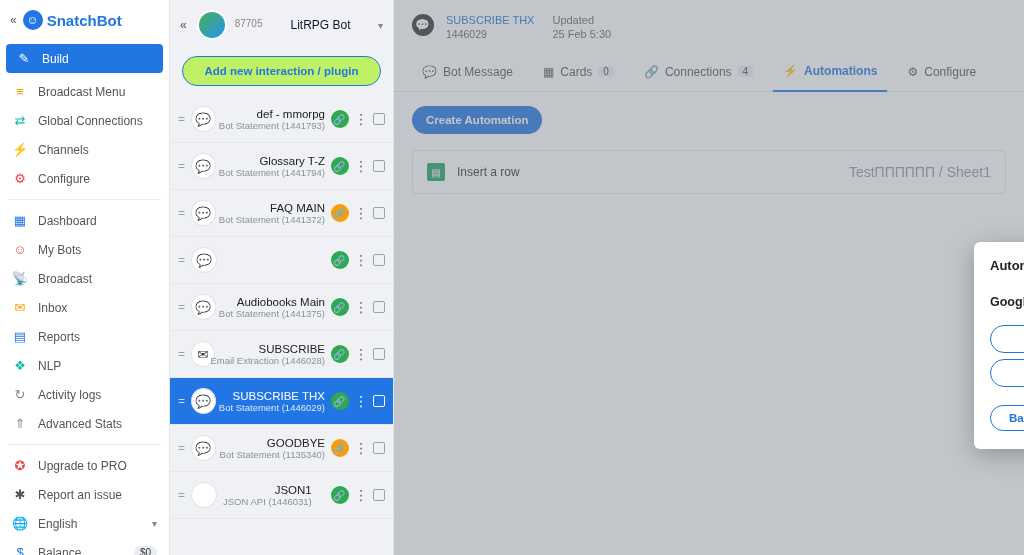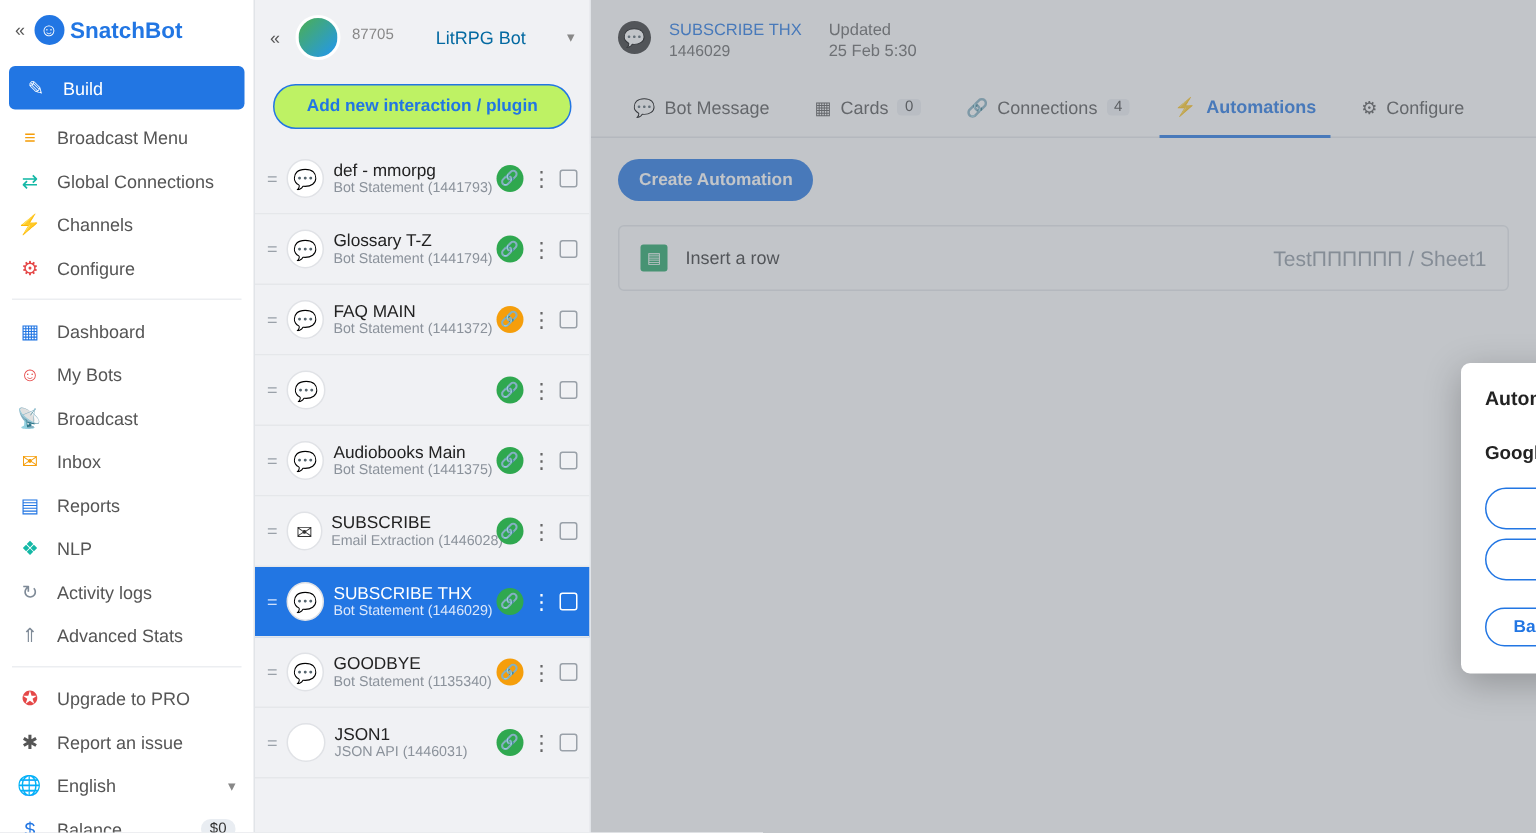--- a/index.html
+++ b/index.html
@@ -19,33 +19,33 @@
   .carrot { margin-left: auto; font-size: 10px; color: #888;}
   
   .ic-blue { color: #2276e3;} .ic-teal{color:#14b8a6;} .ic-red{color:#e54848;} .ic-orange{color:#f59e0b;}
   .ic-purple{color:#b84ee5;} .ic-grey{color:#7e8a97;}
   
   .midpanel { width: 224px; background: #f0f1f4; border-right: 1px solid #e1e4e8; display: flex; flex-direction: column; }
   .bot-header { display: flex; align-items: center; gap: 8px; padding: 10px 10px; }
   .bot-avatar { width: 30px; height: 30px; border-radius: 50%; background: linear-gradient(135deg,#4caf50,#2196f3); border:2px solid #fff;}
   .bot-meta { display: flex; flex-direction: row; font-size: 11px; color: #666; }
   .bot-id { font-size: 10px; color: #888; }
-  .bot-name { font-size: 12px; color: #0369a1; padding-left: 28px; }
+  .bot-name { font-size: 12px; color: #0f172a; padding-left: 28px; }
   .bot-caret { margin-left: auto; color: #888; font-size: 10px;}
   .mid-collapse { color: #555; font-size: 12px; margin-right: 2px;}
   .add-btn { margin: 6px 12px 10px; border: 1.5px solid #2276e3; color: #2276e3; background: #bef264; border-radius: 18px; text-align: center; padding: 8px 0; font-size: 11.5px; font-weight: 600; cursor: pointer;}
   .ilist { flex: 1; overflow: hidden; }
   .irow { display: flex; align-items: center; gap: 6px; padding: 10px 8px; border-bottom: 1px solid #e5e7ea; background: #f0f1f4; font-size: 11px;}
   .irow.selected { background: #2276e3; color: #fff; }
   .irow.selected .isub { color: #dbe7fb; }
   .drag { color: #9aa1a9; cursor: grab; font-size: 12px;}
   .irow.selected .drag{color:#cfe0fb;}
   .ithumb { width: 26px; height: 26px; border-radius: 50%; background: #fff; display:flex;align-items:center;justify-content:center;font-size:13px;color:#333; border:1px solid #e0e2e6;}
   .ithumb.code{color:#556;}
-  .itext { display: flex; flex-direction: column; min-width: 0;}
+  .itext { display: flex; flex-direction: column; min-width: 0; align-items: flex-end;}
   .ititle { font-size: 11.5px; color: #222; white-space: nowrap; overflow: hidden; text-overflow: ellipsis;}
   .irow.selected .ititle{color:#fff;}
   .isub { font-size: 9.5px; color: #8b929b; white-space: nowrap;}
   .iactions { margin-left: auto; display: flex; align-items: center; gap: 5px;}
   .chip { width: 18px; height: 18px; border-radius: 50%; display:inline-flex;align-items:center;justify-content:center;color:#fff;font-size:10px;}
   .chip.green{background:#2fa84f;} .chip.orange{background:#f59e0b;}
   .kebab { color:#666; font-size:14px; line-height:1; cursor:pointer;}
   .irow.selected .kebab{color:#fff;}
   .chk { width:12px;height:12px;border:1.5px solid #9aa1a9;border-radius:2px;display:inline-block;}
   .irow.selected .chk{border-color:#fff;}

